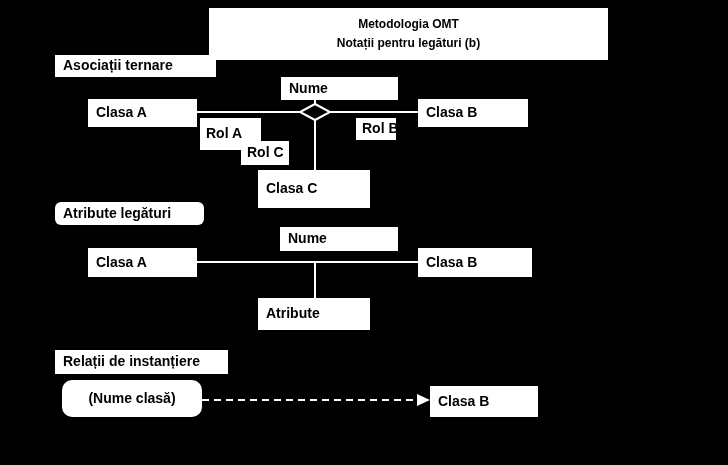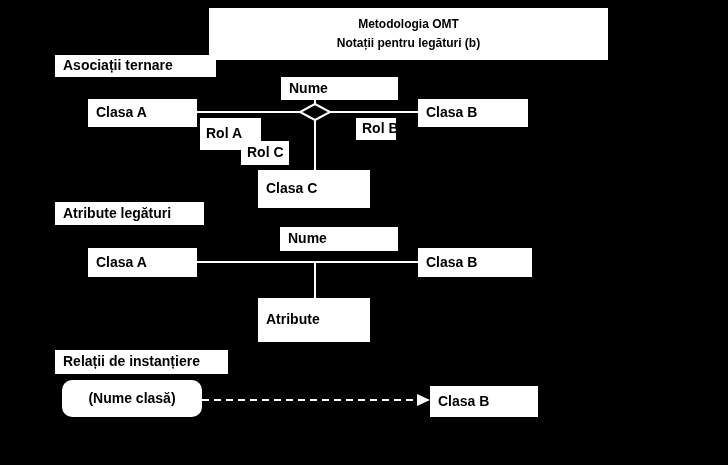--- a/index.html
+++ b/index.html
@@ -99,29 +99,29 @@
   <div class="box" style="left:418px; top:99px; width:110px; height:28px;">Clasa B</div>
 
   <div class="box" style="left:200px; top:118px; width:61px; height:22px; padding:16px 6px;">Rol A</div>
 
   <div class="box" style="left:356px; top:118px; width:40px; height:22px; padding:0 6px;">Rol B</div>
 
   <div class="box" style="left:241px; top:141px; width:48px; height:24px; padding:0 6px;">Rol C</div>
 
   <div class="box" style="left:258px; top:170px; width:112px; height:38px;">Clasa C</div>
 
-  <div class="box" style="left:55px; top:202px; width:149px; height:23px;">Atribute legături</div>
+  <div class="box" style="left:55px; top:202px; width:149px; height:23px;border-radius:6px;">Atribute legături</div>
 
   <div class="box" style="left:88px; top:248px; width:109px; height:29px;">Clasa A</div>
 
   <div class="box" style="left:280px; top:227px; width:118px; height:24px;">Nume</div>
 
   <div class="box" style="left:418px; top:248px; width:114px; height:29px;">Clasa B</div>
 
-  <div class="box" style="left:258px; top:298px; width:112px; height:44px;">Atribute</div>
+  <div class="box" style="left:258px; top:298px; width:112px; height:32px;">Atribute</div>
 
   <div class="box" style="left:55px; top:350px; width:173px; height:24px;">Relații de instanțiere</div>
 
   <div class="box instance centered" style="left:62px; top:380px; width:140px; height:37px;">(Nume clasă)</div>
 
   <div class="box" style="left:430px; top:386px; width:108px; height:31px;">Clasa B</div>
 
 </div>
 
 </body></html>

